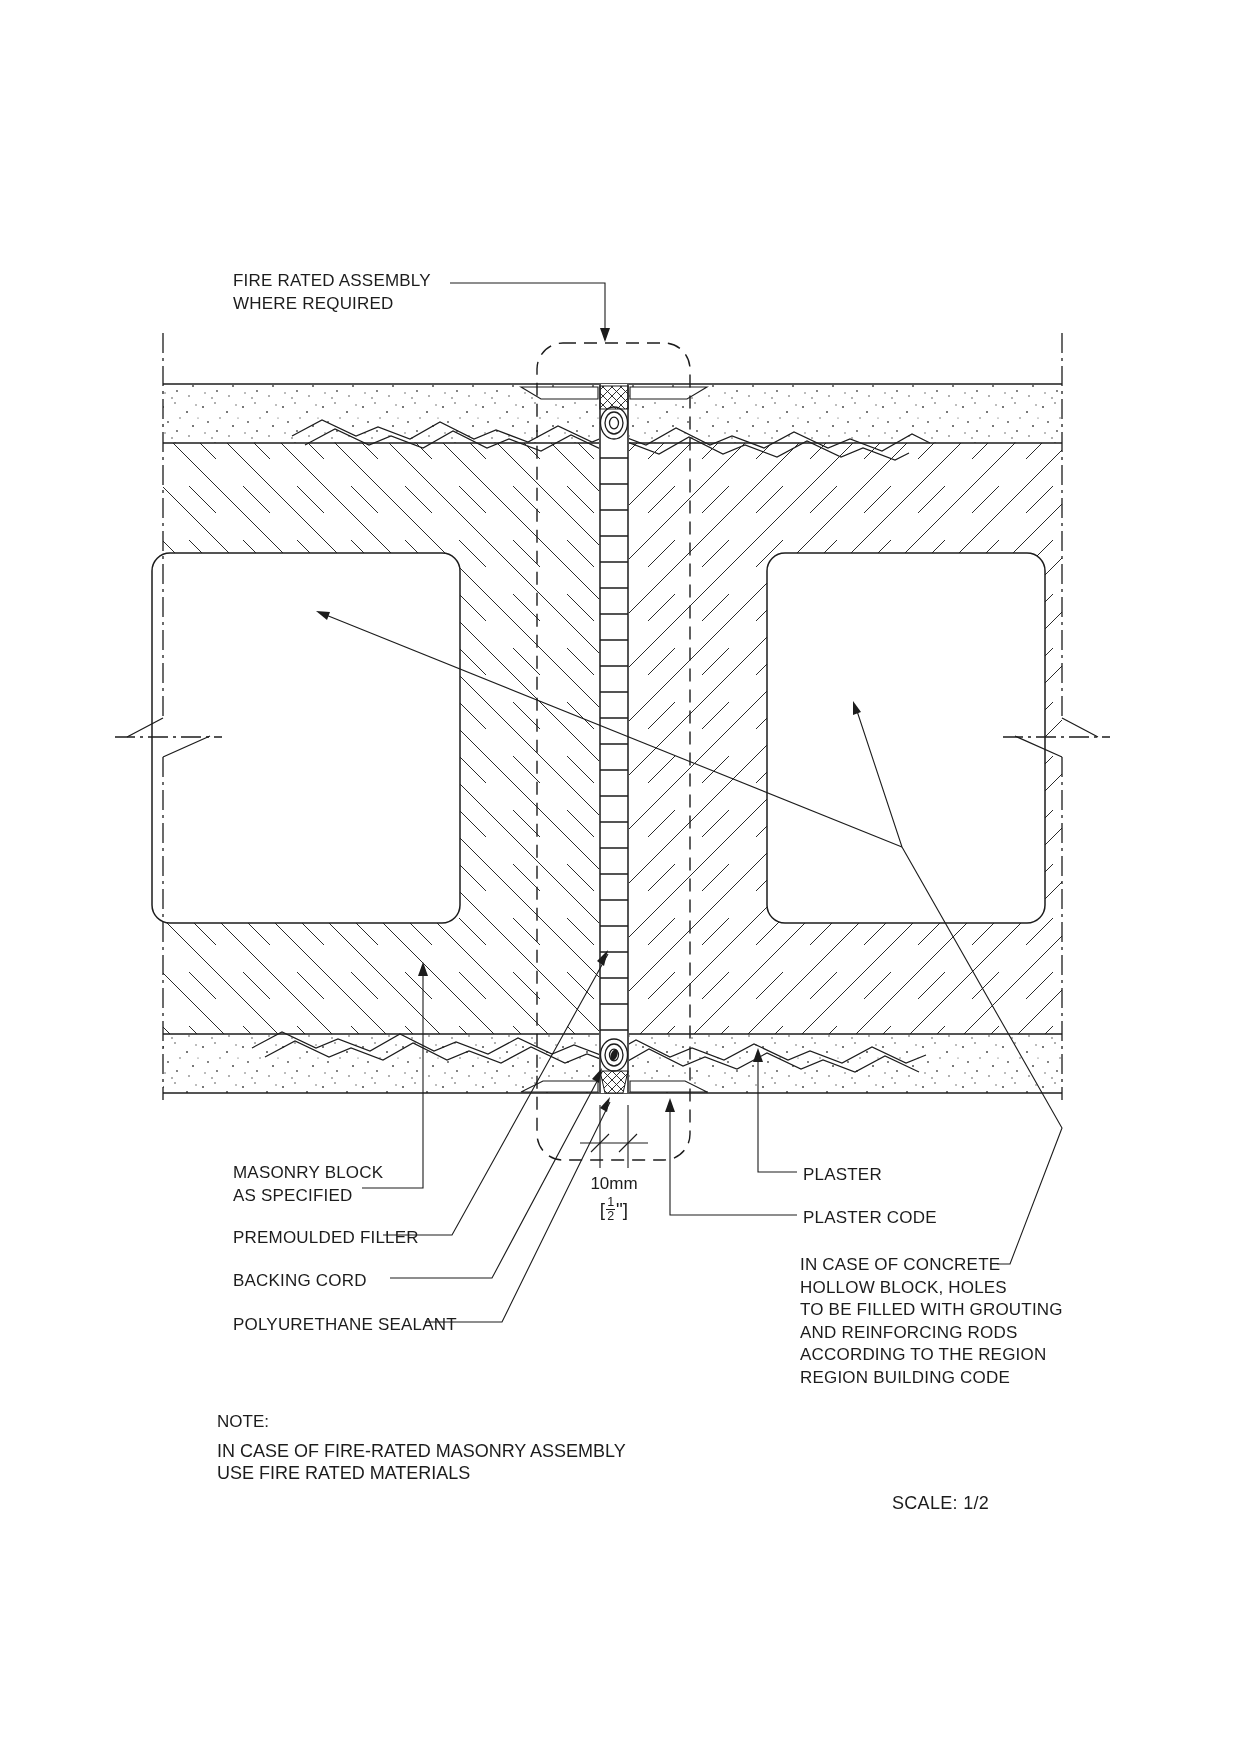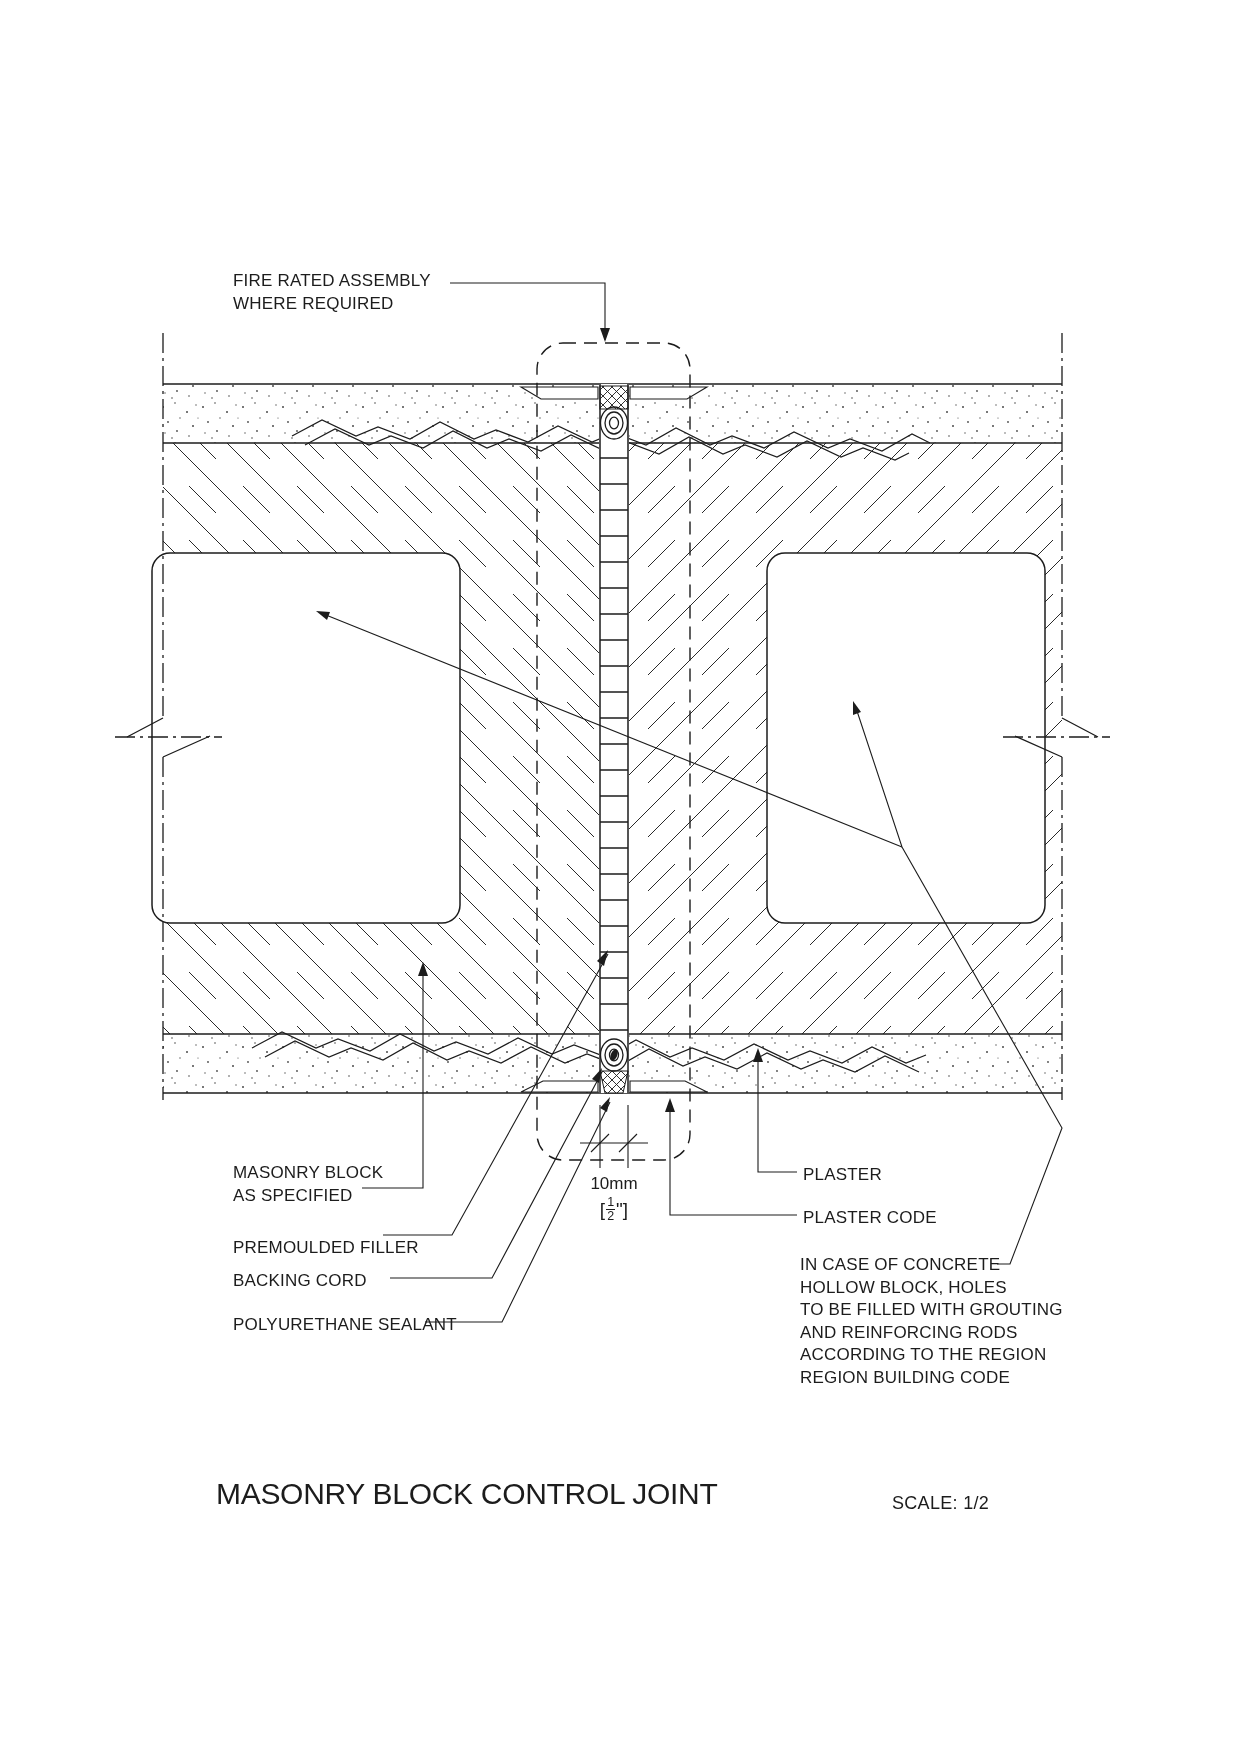--- a/index.html
+++ b/index.html
@@ -167,21 +167,21 @@
 <div class="lbl" style="left:233px;top:269px;">
   <div>FIRE RATED ASSEMBLY</div>
   <div>WHERE REQUIRED</div>
 </div>
 
 <div class="lbl" style="left:233px;top:1161px;">
   <div>MASONRY BLOCK</div>
   <div>AS SPECIFIED</div>
 </div>
 
-<div class="lbl" style="left:233px;top:1226px;margin-top:10px;">PREMOULDED FILLER</div>
+<div class="lbl" style="left:233px;top:1226px;">PREMOULDED FILLER</div>
 <div class="lbl" style="left:233px;top:1269px;">BACKING CORD</div>
 <div class="lbl" style="left:233px;top:1313px;">POLYURETHANE SEALANT</div>
 
 <div class="lbl" style="left:803px;top:1163px;">PLASTER</div>
 <div class="lbl" style="left:803px;top:1206px;">PLASTER CODE</div>
 
 <div class="note-block" style="left:800px;top:1254px;">
   <div>IN CASE OF CONCRETE</div>
   <div>HOLLOW BLOCK, HOLES</div>
   <div>TO BE FILLED WITH GROUTING</div>
@@ -193,17 +193,21 @@
 <div class="dim" style="top:1174px;">10mm</div>
 <div class="fracrow">
   <span>[</span>
   <span class="frac">
     <span class="num">1</span>
     <span class="den">2</span>
   </span>
   <span>"]</span>
 </div>
 
-
-<div class="sheet-title">MASONRY BLOCK CONTROL JOINT</div>
+<div class="bottom-note">
+  <div>NOTE:</div>
+  <div class="nl" style="margin-top:6px;">IN CASE OF FIRE-RATED MASONRY ASSEMBLY</div>
+  <div class="nl">USE FIRE RATED MATERIALS</div>
+</div>
+
 <div class="scale-lbl">SCALE: 1/2</div>
 
 </div>
 
 </body></html>

